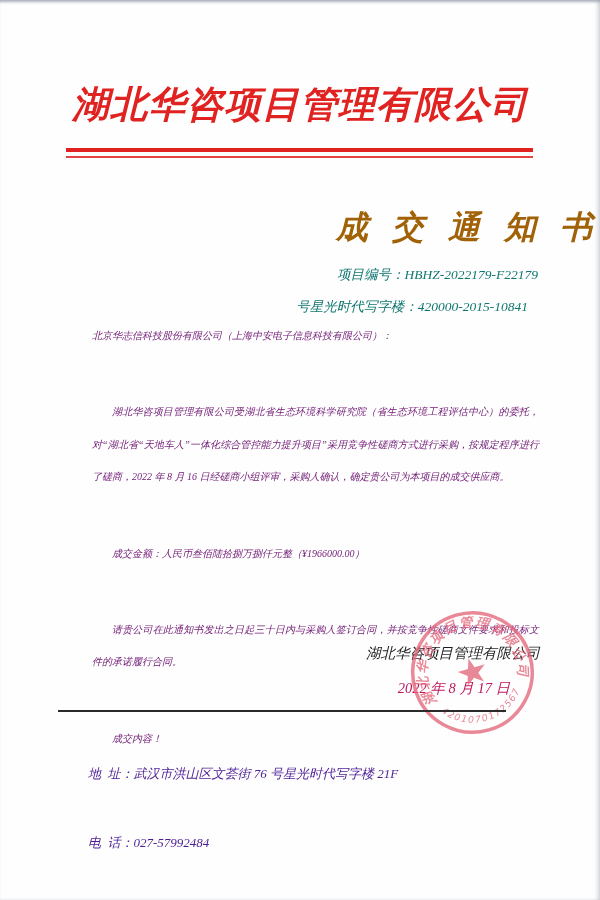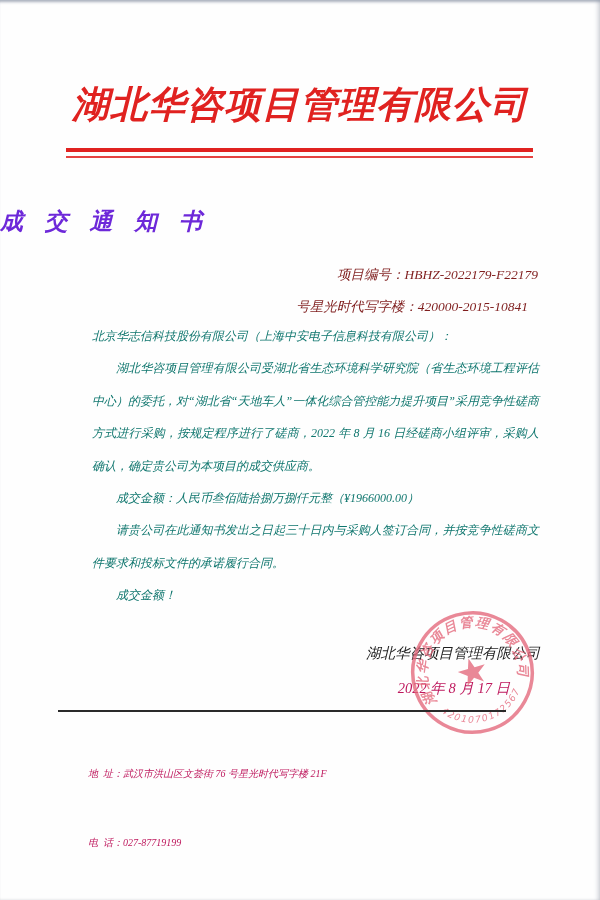--- a/index.html
+++ b/index.html
@@ -31,61 +31,61 @@
     position: absolute; top: 148px; left: 66px; width: 467px; height: 4px;
     background: var(--brand-red, #e02220);
   }
   .rule-thin {
     position: absolute; top: 156px; left: 66px; width: 467px; height: 2px;
     background: var(--brand-red, #e02220);
     opacity: 0.85;
   }
   .doc-title {
     position: absolute; top: 206px; left: 0; right: 0;
-    text-align: left;
-    font-size: 23px; font-weight: bold;
+    text-align: right;
+    font-size: 32px; font-weight: bold;
     letter-spacing: 8px;
-    color: #6d28d9;
+    color: #a16207;
   }
   .meta-line {
     position: absolute; right: 62px;
-    font-size: 13.5px; color: #7f1d1d;
+    font-size: 13.5px; color: #0f766e;
     white-space: nowrap;
   }
   .meta-project { top: 266px; }
   .meta-plan    { top: 298px; right: 72px; }
   .body-block {
     position: absolute; top: 320px; left: 92px; width: 447px;
-    font-size: 12px; line-height: 32.4px;
+    font-size: 10px; line-height: 32.4px;
     text-align: justify;
-    color: #0f766e;
+    color: #701a75;
   }
   .recipient { text-indent: 0; }
-  .para { text-indent: 2em; }
+  .para { text-indent: 2em; margin-top: 44px; }
   .sig-company {
     position: absolute; top: 644px; right: 60px;
     font-size: 14.5px; color: #1d1d1d; white-space: nowrap;
   }
   .sig-date {
     position: absolute; top: 679px; right: 90px;
     font-size: 14.5px; color: #be185d; white-space: nowrap;
   }
   .stamp {
     position: absolute; top: 604px; left: 404px;
     width: 137px; height: 137px;
     opacity: 0.78;
     pointer-events: none;
   }
   .footer-rule {
     position: absolute; top: 710px; left: 58px; width: 448px; height: 1.5px;
     background: #2a2a2a;
   }
   .footer-text {
     position: absolute; top: 716px; left: 88px;
-    font-size: 10px; line-height: 23px; color: #be185d;
+    font-size: 13px; line-height: 23px; color: #4c1d95;
     white-space: pre;
   }
 </style>
 </head>
 <body>
 
 <div class="page">
 
   <div class="letterhead">湖北华咨项目管理有限公司</div>
 
@@ -96,21 +96,21 @@
 
   <div class="meta-line meta-project"><span>项目编号：</span><span>HBHZ-2022179-F22179</span></div>
 
   <div class="meta-line meta-plan"><span>号星光时代写字楼：</span><span>420000-2015-10841</span></div>
 
   <div class="body-block">
     <div class="recipient">北京华志信科技股份有限公司（上海中安电子信息科技有限公司）：</div>
     <p class="para">湖北华咨项目管理有限公司受湖北省生态环境科学研究院（省生态环境工程评估中心）的委托，对“湖北省“天地车人”一体化综合管控能力提升项目”采用竞争性磋商方式进行采购，按规定程序进行了磋商，2022 年 8 月 16 日经磋商小组评审，采购人确认，确定贵公司为本项目的成交供应商。</p>
     <p class="para">成交金额：人民币叁佰陆拾捌万捌仟元整（¥1966000.00）</p>
     <p class="para">请贵公司在此通知书发出之日起三十日内与采购人签订合同，并按竞争性磋商文件要求和投标文件的承诺履行合同。</p>
-    <p class="para">成交金额！</p>
+    <p class="para">成交内容！</p>
   </div>
 
   <div class="sig-company">湖北华咨项目管理有限公司</div>
 
   <div class="sig-date">2022 年 8 月 17 日</div>
 
   <svg class="stamp" viewBox="-70 -70 140 140" xmlns="http://www.w3.org/2000/svg" aria-hidden="true">
     <defs>
       <path id="arcTop" d="M -45.4 12.2 A 47 47 0 1 1 45.4 12.2" fill="none"></path>
       <path id="arcBottom" d="M -42 30 A 52 52 0 0 0 42 30" fill="none"></path>
@@ -124,16 +124,16 @@
       <text font-size="9.5" letter-spacing="1.5" font-family="DejaVu Sans, Liberation Sans, sans-serif">
         <textPath href="#arcBottom" startOffset="50%" text-anchor="middle">4201070172567</textPath>
       </text>
     </g>
   </svg>
 
   <div class="footer-rule"></div>
 
   <div class="footer-text">
     <div>地  址：武汉市洪山区文荟街 76 号星光时代写字楼 21F</div>
-    <div>电  话：027-87719199</div>
+    <div>电  话：027-57992484</div>
   </div>
 
 </div>
 
 </body></html>

